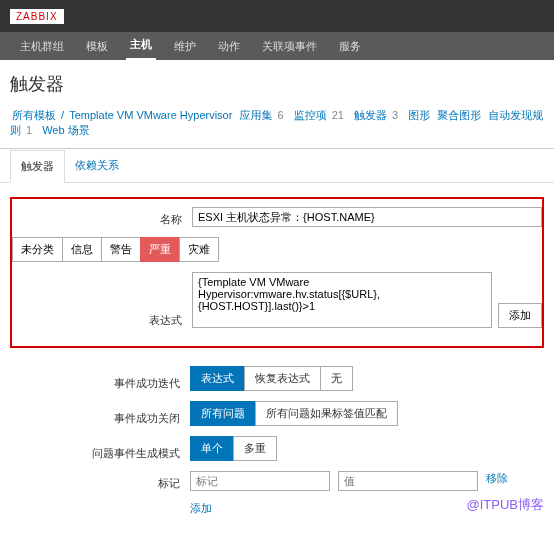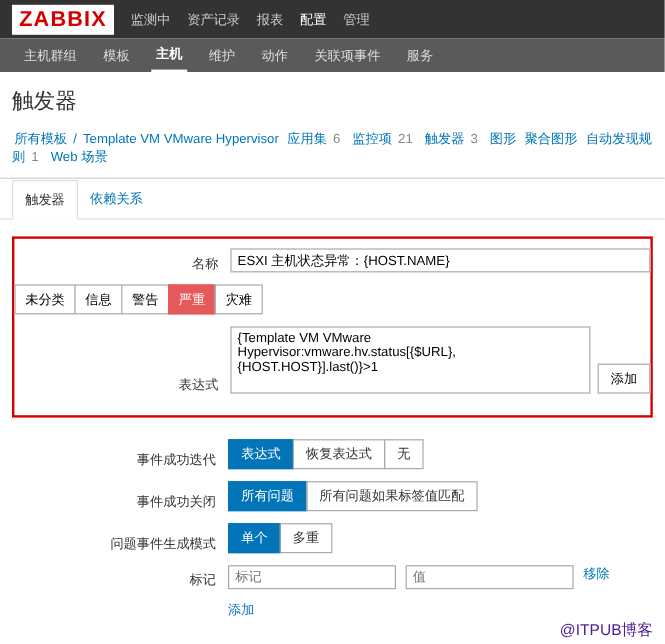--- a/index.html
+++ b/index.html
@@ -1,18 +1,18 @@
 <!DOCTYPE html>
 <html><head>
 <meta charset="utf-8">
 <style>
 *{box-sizing:border-box;margin:0;padding:0;font-family:Arial,"Microsoft YaHei",sans-serif;font-size:11px}
 body{background:#fff;color:#333;width:554px}
 .logo-bar{background:#333;display:flex;align-items:center;height:32px;padding:0 10px;color:#fff}
-.logo{background:#fff;color:#d40000;font-weight:bold;font-size:18px;padding:2px 6px;letter-spacing:1px;margin-right:14px}
+.logo{background:#fff;color:#d40000;font-weight:normal;font-size:10px;padding:2px 6px;letter-spacing:1px;margin-right:14px}
 .topnav span{margin-right:14px;color:#ccc;cursor:pointer}
 .topnav span.act{color:#fff}
 .subnav{background:#5a5a5a;display:flex;height:28px;align-items:center;padding:0 16px}
 .subnav span{color:#ddd;margin-right:14px;cursor:pointer;padding:6px 4px}
 .subnav span.act{color:#fff;border-bottom:3px solid #fff;font-weight:bold}
 h1{font-size:18px;font-weight:normal;padding:12px 10px 8px;color:#333}
 .crumbs{padding:4px 10px 10px;color:#0275b8;border-bottom:1px solid #ccc}
 .crumbs a{color:#0275b8;text-decoration:none;margin:12px 2px}
 .crumbs .cnt{color:#888;margin-right:8px}
 .tabs{display:flex;padding:0 10px;border-bottom:1px solid #ddd;margin-top:1px}
@@ -28,28 +28,27 @@
 .sev-btn:first-child{margin-left:0}
 .sev-sel{background:#e45959;color:#fff;border-color:#e45959}
 .redbox{border:2px solid #d40000;padding:8px 0;margin-bottom:4px}
 .link{color:#0275b8;cursor:pointer;text-decoration:none}
 .seg{display:flex}
 .seg span{border:1px solid #aaa;padding:4px 10px;cursor:pointer;margin-left:-1px}
 .seg span:first-child{margin-left:0}
 .seg span.sel{background:#0275b8;color:#fff;border-color:#0275b8}
 .tag-row input{width:140px;margin-right:8px}
 .addbtn{border:1px solid #aaa;padding:4px 10px;background:#fff;margin-left:6px;cursor:pointer}
-.watermark{position:fixed;bottom:3px;right:10px;color:#4c1d95;font-size:13px}
+.watermark{position:fixed;bottom:23px;right:10px;color:#8b5cf6;font-size:13px}
 </style>
 </head>
 <body>
 
 <div class="logo-bar">
   <span class="logo">ZABBIX</span>
-  <div class="topnav" id="topnav"><span>监测中</span><span>资产记录</span><span>报表</span><span class="act">配置</span><span>管理</span></div>
 </div>
 <div class="subnav" id="subnav">
     <span>主机群组</span>
     <span>模板</span>
     <span class="act">主机</span>
     <span>维护</span>
     <span>动作</span>
     <span>关联项事件</span>
     <span>服务</span>
   </div>

